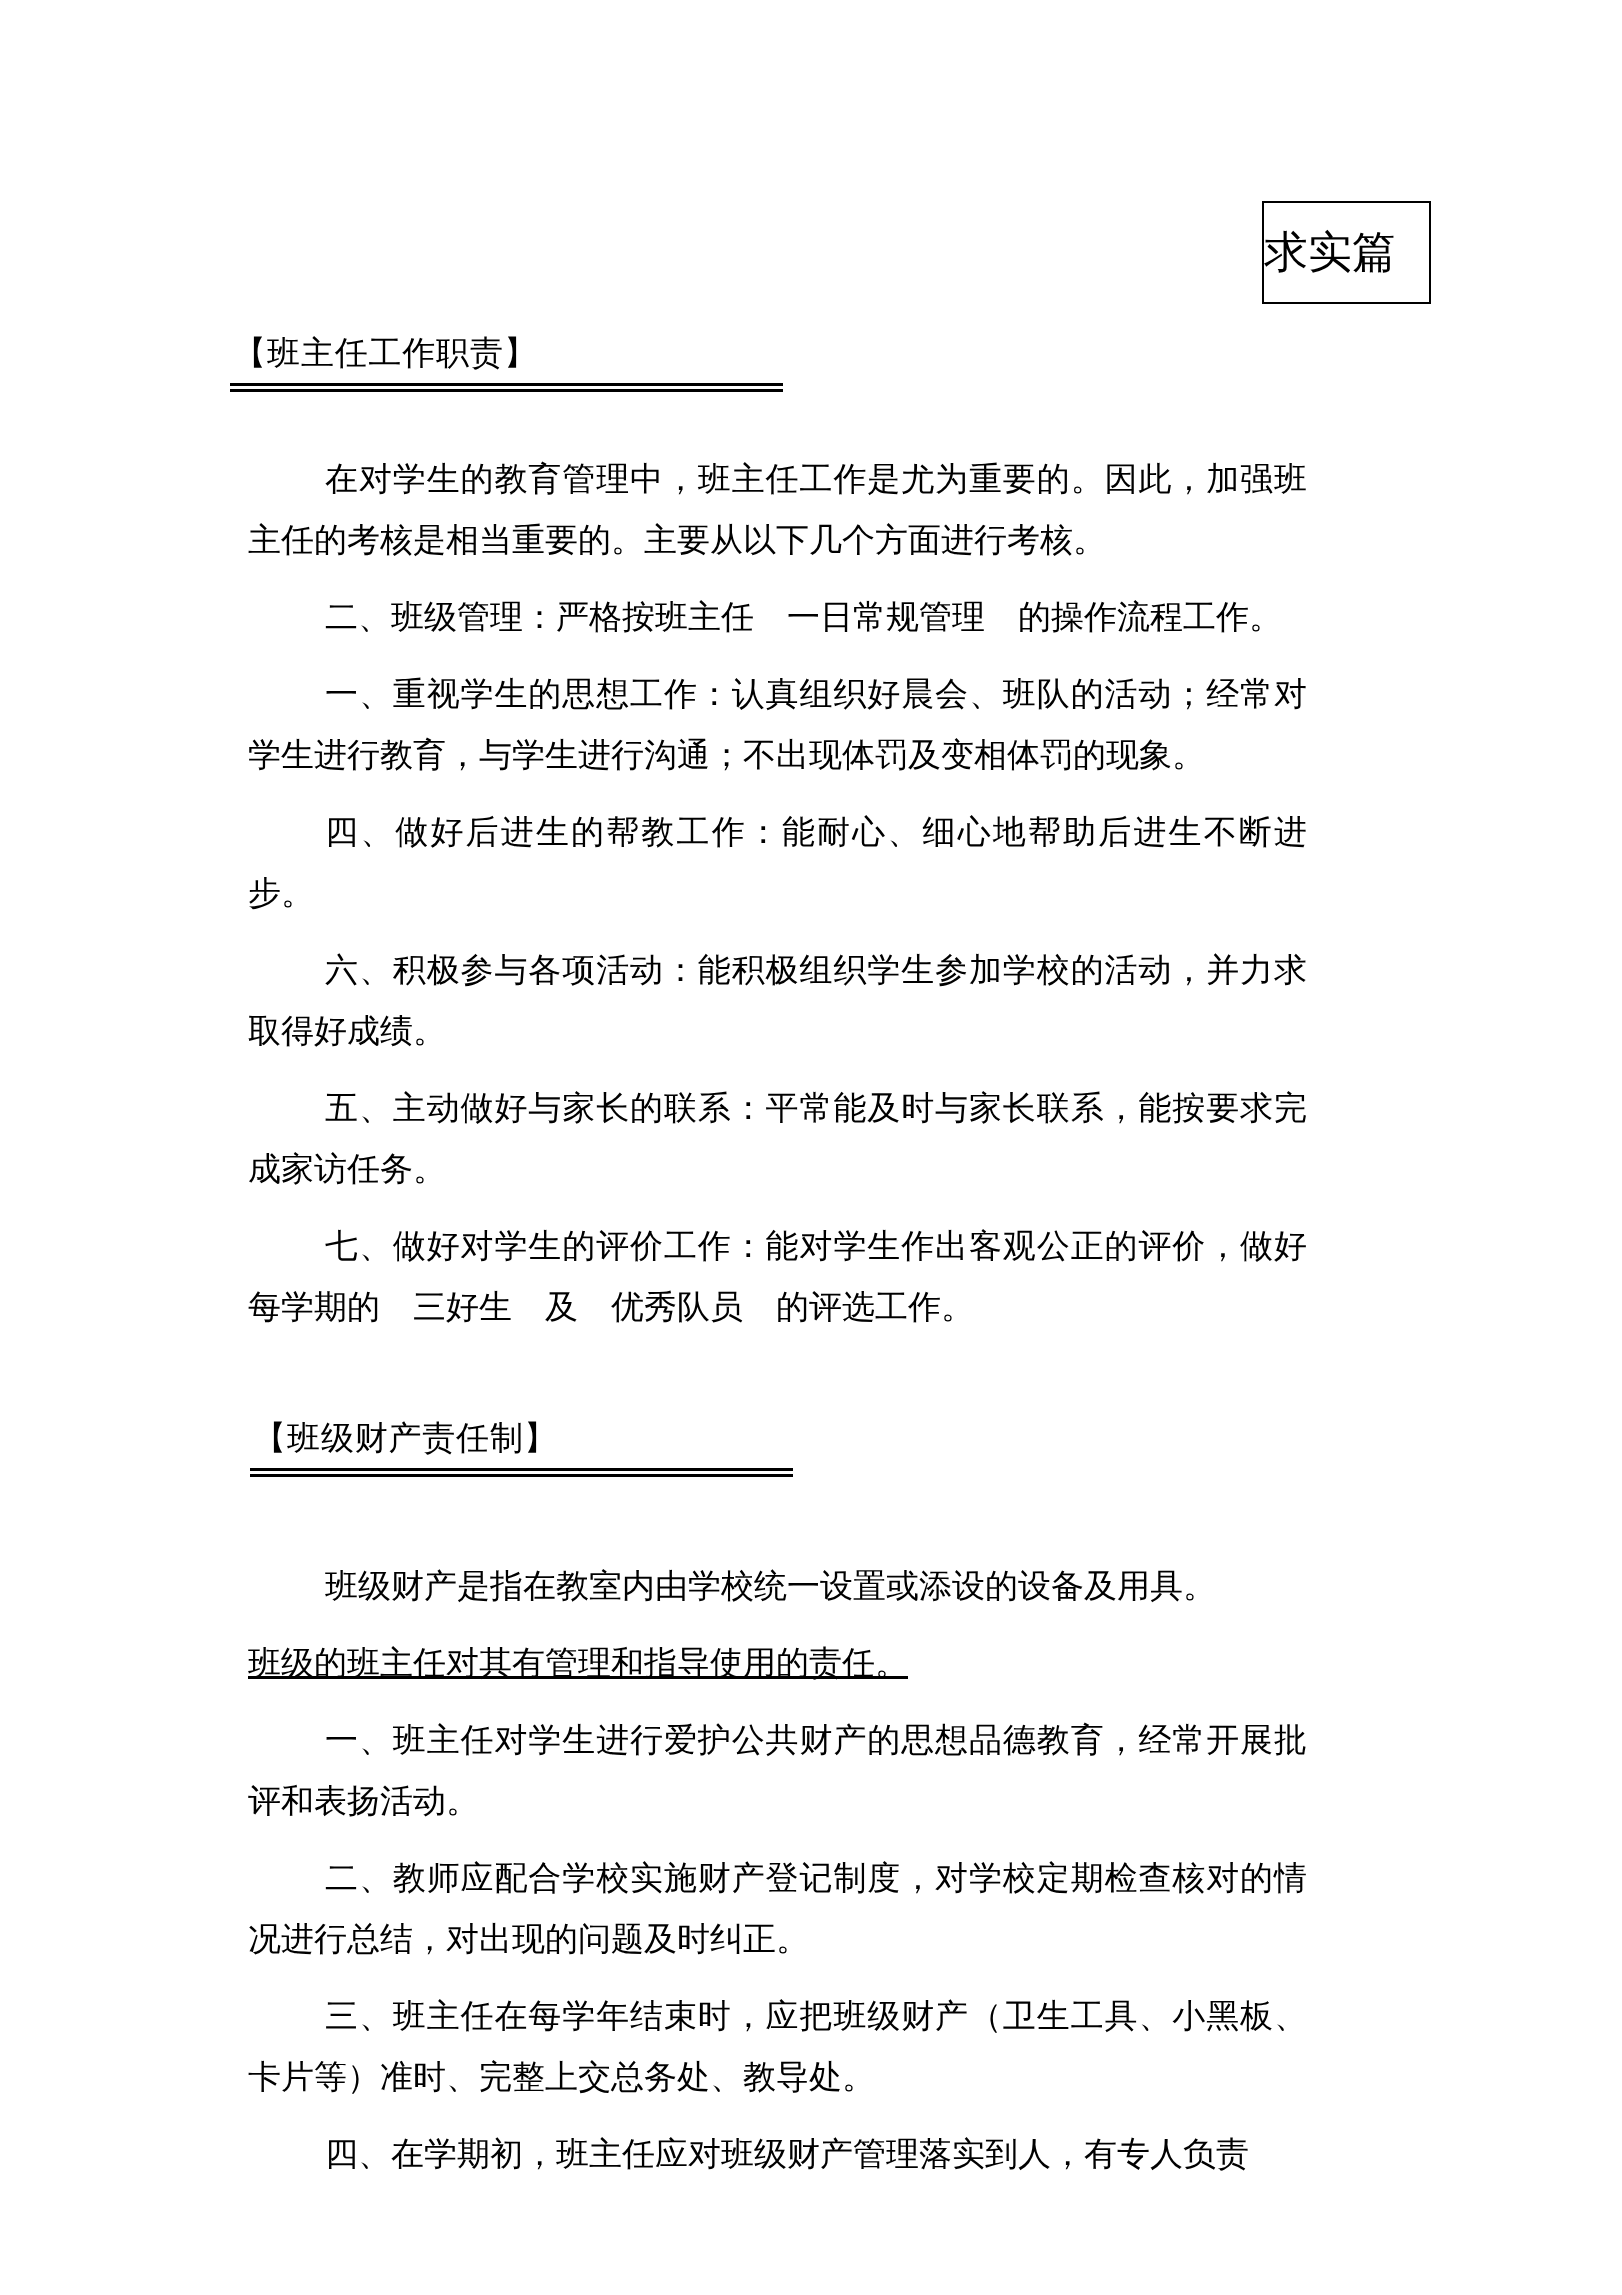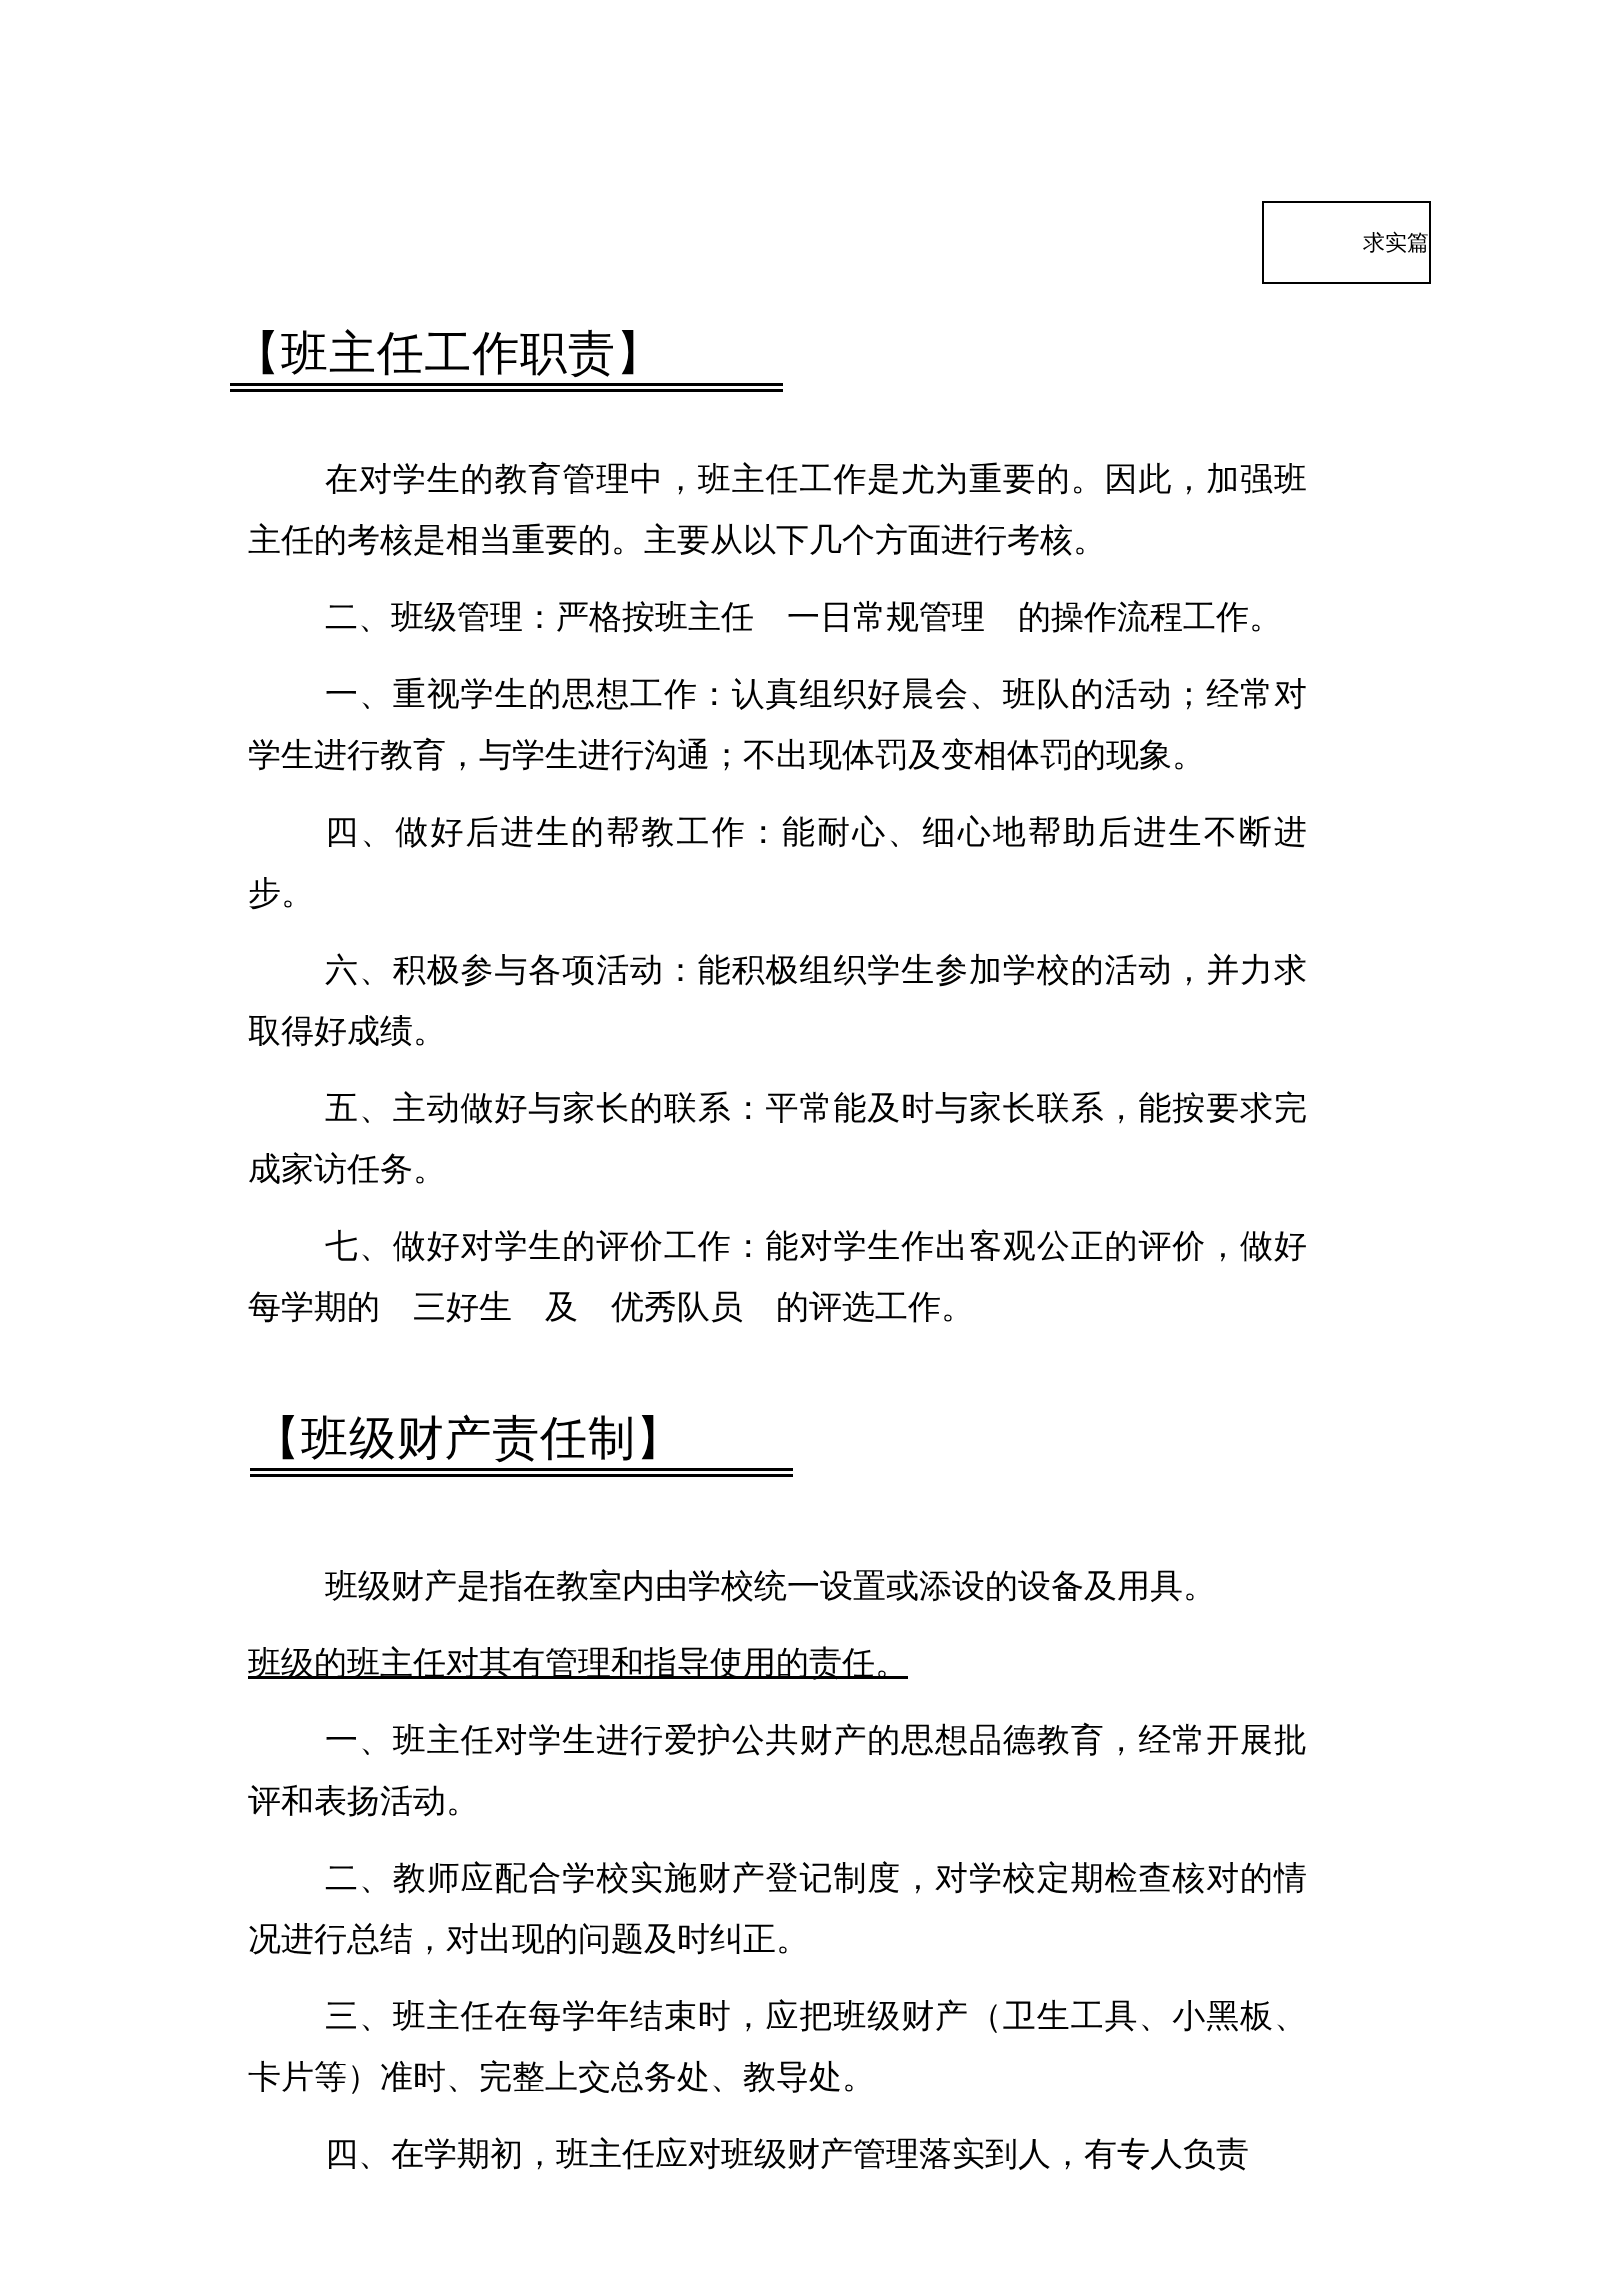--- a/index.html
+++ b/index.html
@@ -1,21 +1,21 @@
 <!DOCTYPE html>
 <html style="font-size:13px"><head>
 <meta charset="utf-8">
 <style>
   html, body { margin:0; padding:0; background:#ffffff; }
   body { width:1622px; height:2295px; position:relative; overflow:hidden;
          font-family:"DejaVu Sans", "Liberation Sans", sans-serif; color:#000; }
-  .tag-box { position:absolute; left:1262px; top:201px; width:169px; height:83px;
+  .tag-box { position:absolute; left:1262px; top:201px; width:169px; height:103px;
              border:2.4px solid #000; box-sizing:border-box; display:flex;
-             align-items:center; justify-content:flex-end; font-size:22px; }
-  .title { position:absolute; left:230px; font-size:47px; line-height:57px;
+             align-items:center; justify-content:flex-start; font-size:44px; }
+  .title { position:absolute; left:230px; font-size:33px; line-height:57px;
            letter-spacing:0.8px; white-space:nowrap; }
   .title .txt { display:inline-block; padding-left:3.3px; }
   .title .rule { position:relative; height:13px; margin-top:1.6px; }
   .title .rule::before, .title .rule::after { content:""; position:absolute; left:0; right:0; background:#000; }
   .title .rule::before { top:0; height:3.3px; }
   .title .rule::after { top:6.5px; height:3.3px; }
   .sec { position:absolute; left:232px; width:1091px; font-size:33px; line-height:61px; }
   .sec p { margin:16px; text-align:justify; text-align-last:left; word-break:break-all; }
   .sec p.ind { text-indent:77px; }
   .sec p.gap-top { margin-top:13px;text-decoration:underline; }

